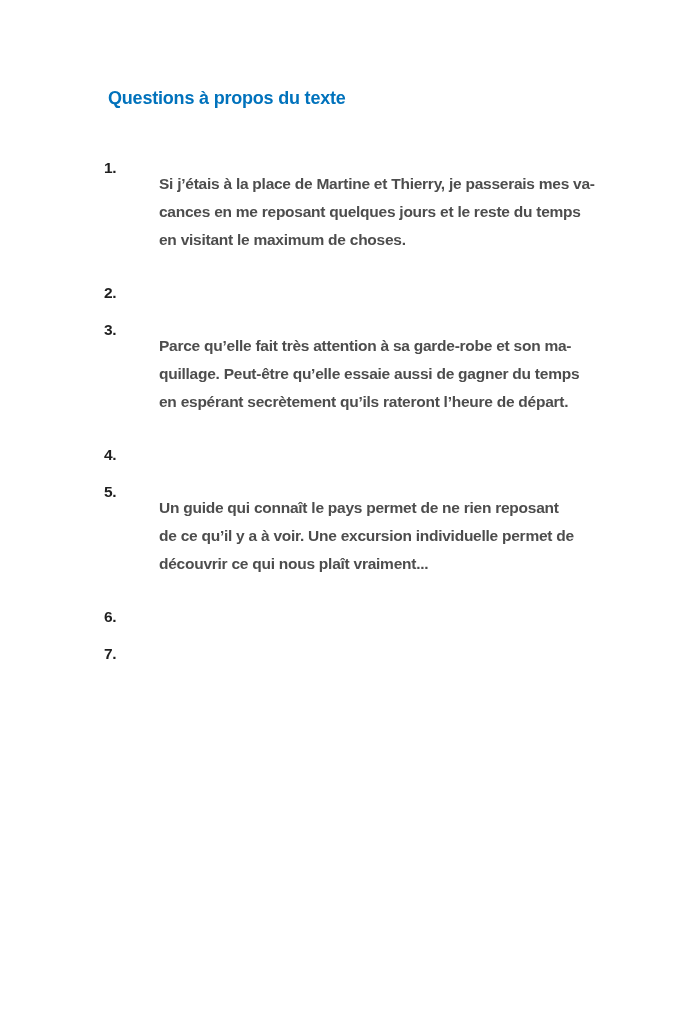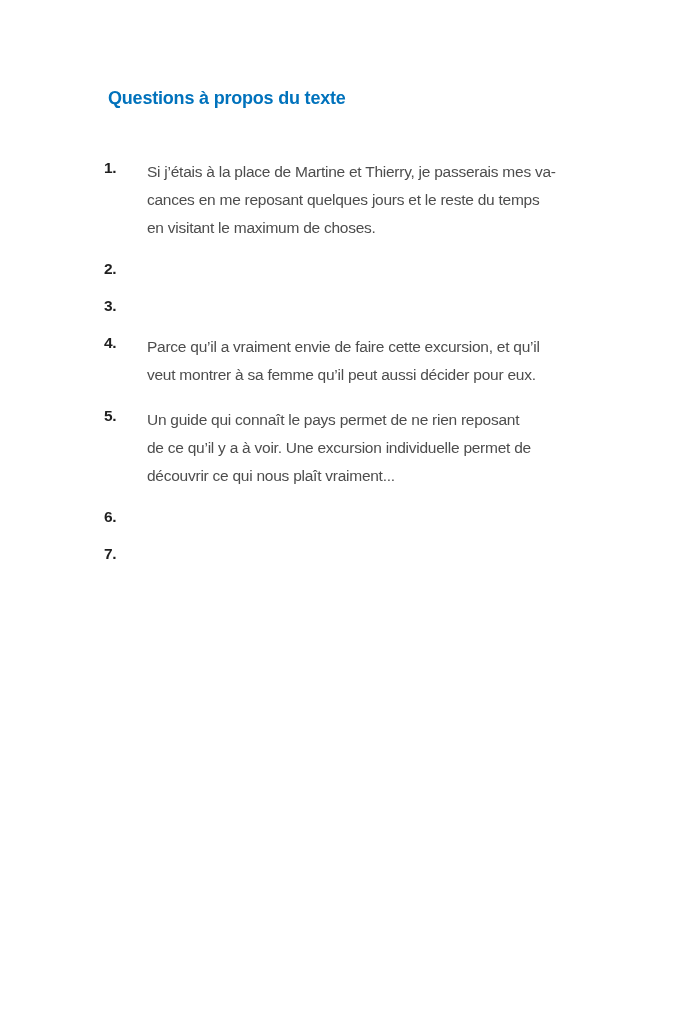--- a/index.html
+++ b/index.html
@@ -41,24 +41,24 @@
     font-size: 15.5px;
     line-height: 28px;
     letter-spacing: -0.25px;
   }
   .num {
     flex: 0 0 39px;
     font-weight: 700;
     color: var(--number-text, #1f1f1f);
   }
   .txt {
-    margin: 4px;
+    margin: 16px;
     white-space: pre;
     color: var(--body-text, #4d4d4d);
-    font-weight: 400;
+    font-weight: 700;
   }
   .pagenum {
     position: absolute;
     left: 48px;
     top: 973px;
     font-family: Liberation Serif, serif;
     font-size: 17.5px;
     color: #2b2b2b;
     margin-top: 27px;
   }
@@ -78,26 +78,27 @@
 cances en me reposant quelques jours et le reste du temps
 en visitant le maximum de choses.</p>
     </li>
 
     <li class="q">
       <span class="num">2.</span>
     </li>
 
     <li class="q">
       <span class="num">3.</span>
+      <p class="txt">Parce qu’elle fait très attention à sa garde-robe et son ma-
+quillage. Peut-être qu’elle essaie aussi de gagner du temps
+en espérant secrètement qu’ils rateront l’heure de départ.</p>
     </li>
 
     <li class="q">
       <span class="num">4.</span>
-      <p class="txt">Parce qu’il a vraiment envie de faire cette excursion, et qu’il
-veut montrer à sa femme qu’il peut aussi décider pour eux.</p>
     </li>
 
     <li class="q">
       <span class="num">5.</span>
       <p class="txt">Un guide qui connaît le pays permet de ne rien reposant
 de ce qu’il y a à voir. Une excursion individuelle permet de
 découvrir ce qui nous plaît vraiment...</p>
     </li>
 
     <li class="q">

